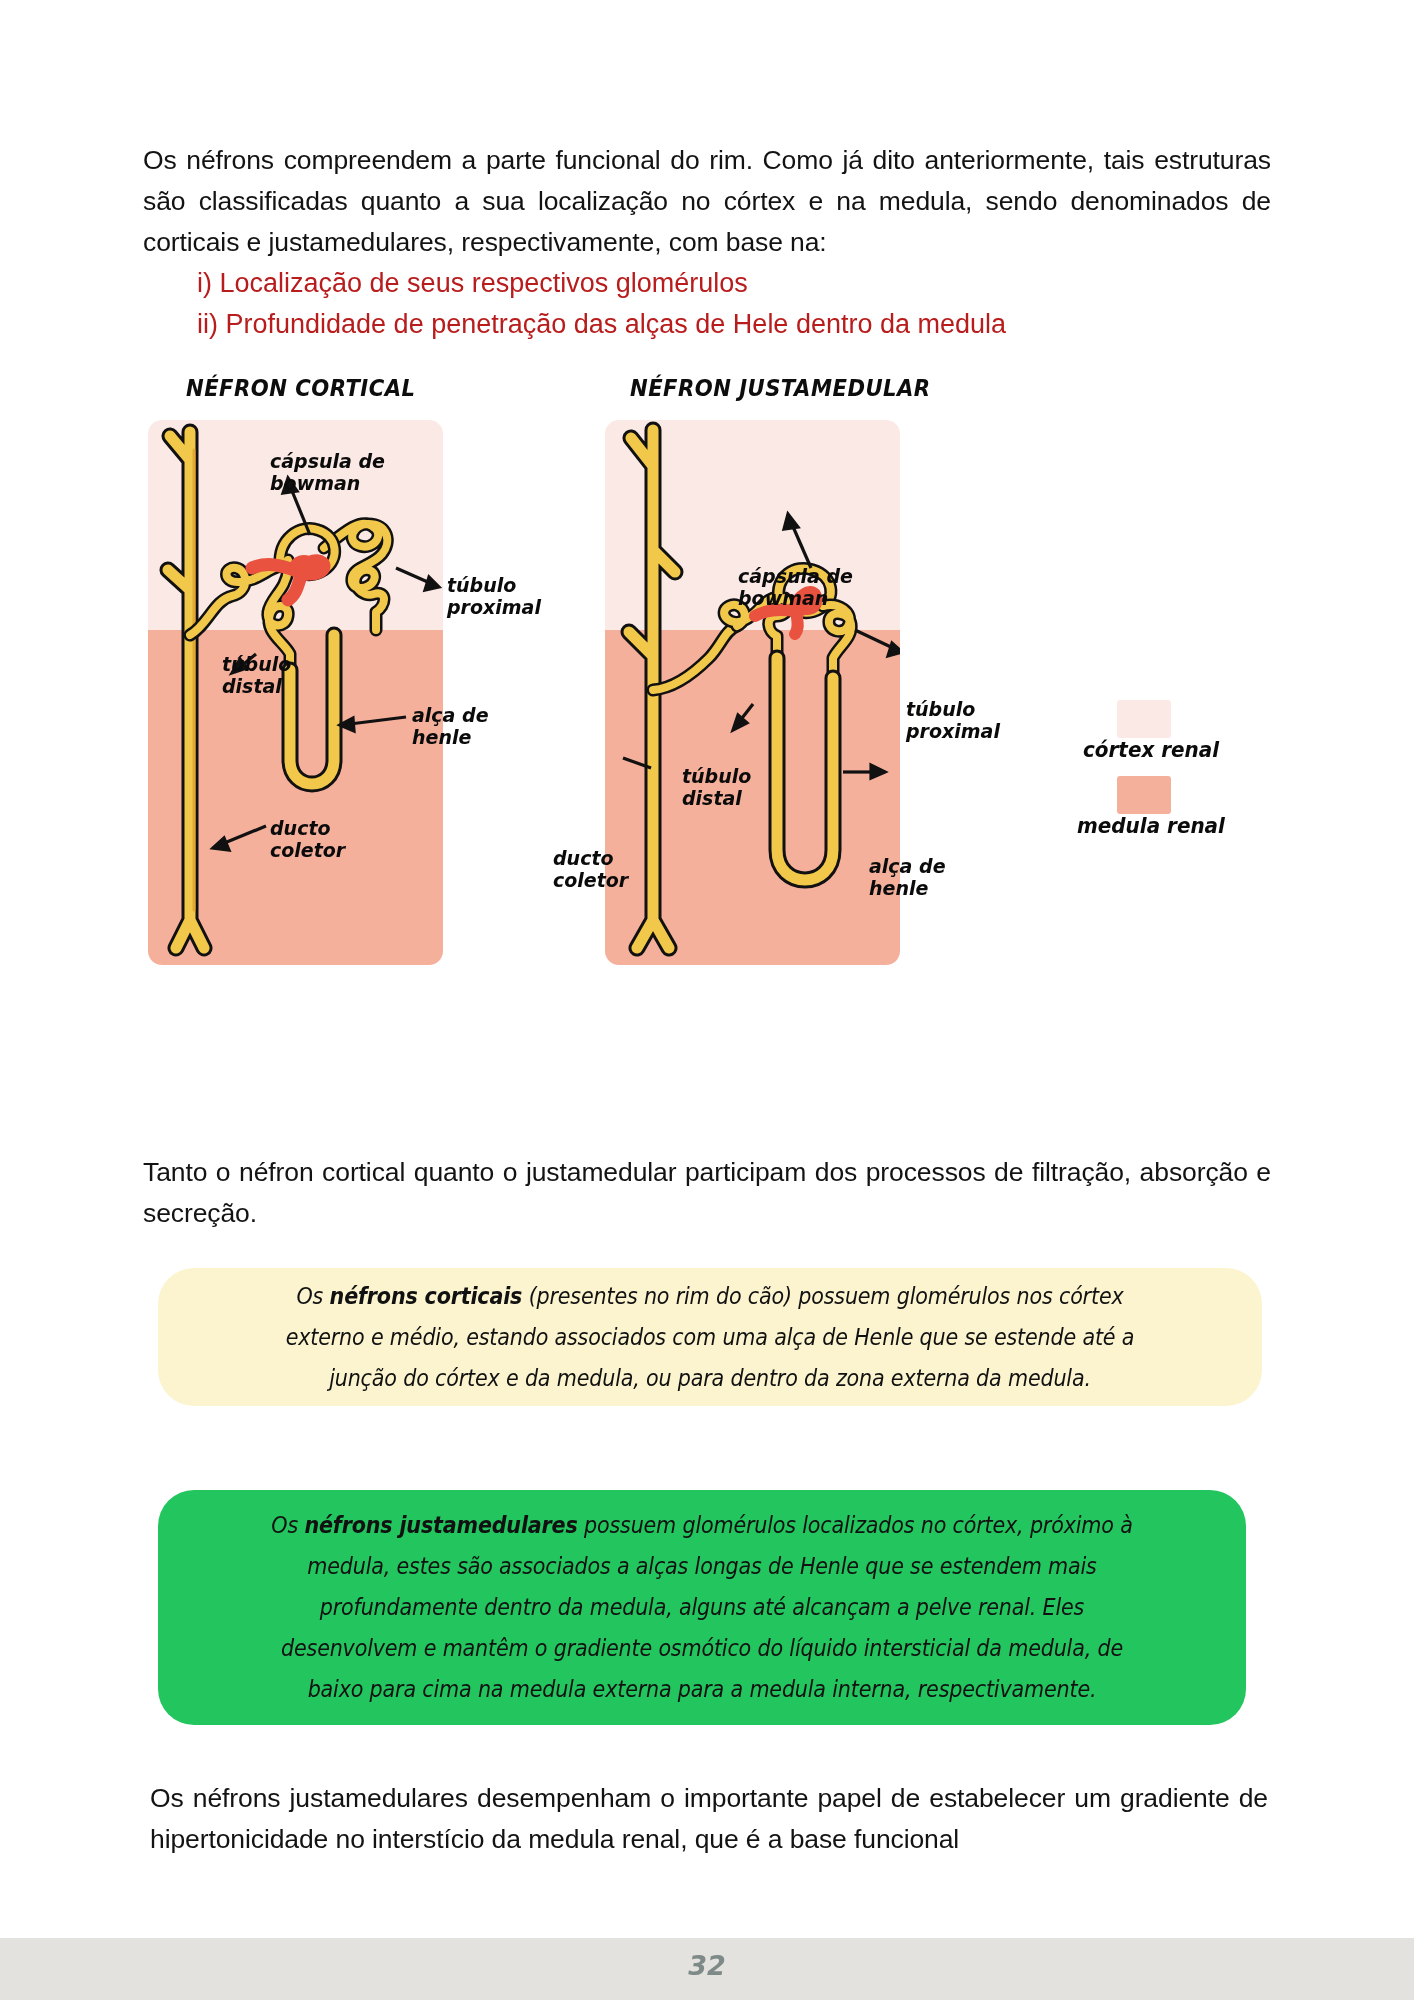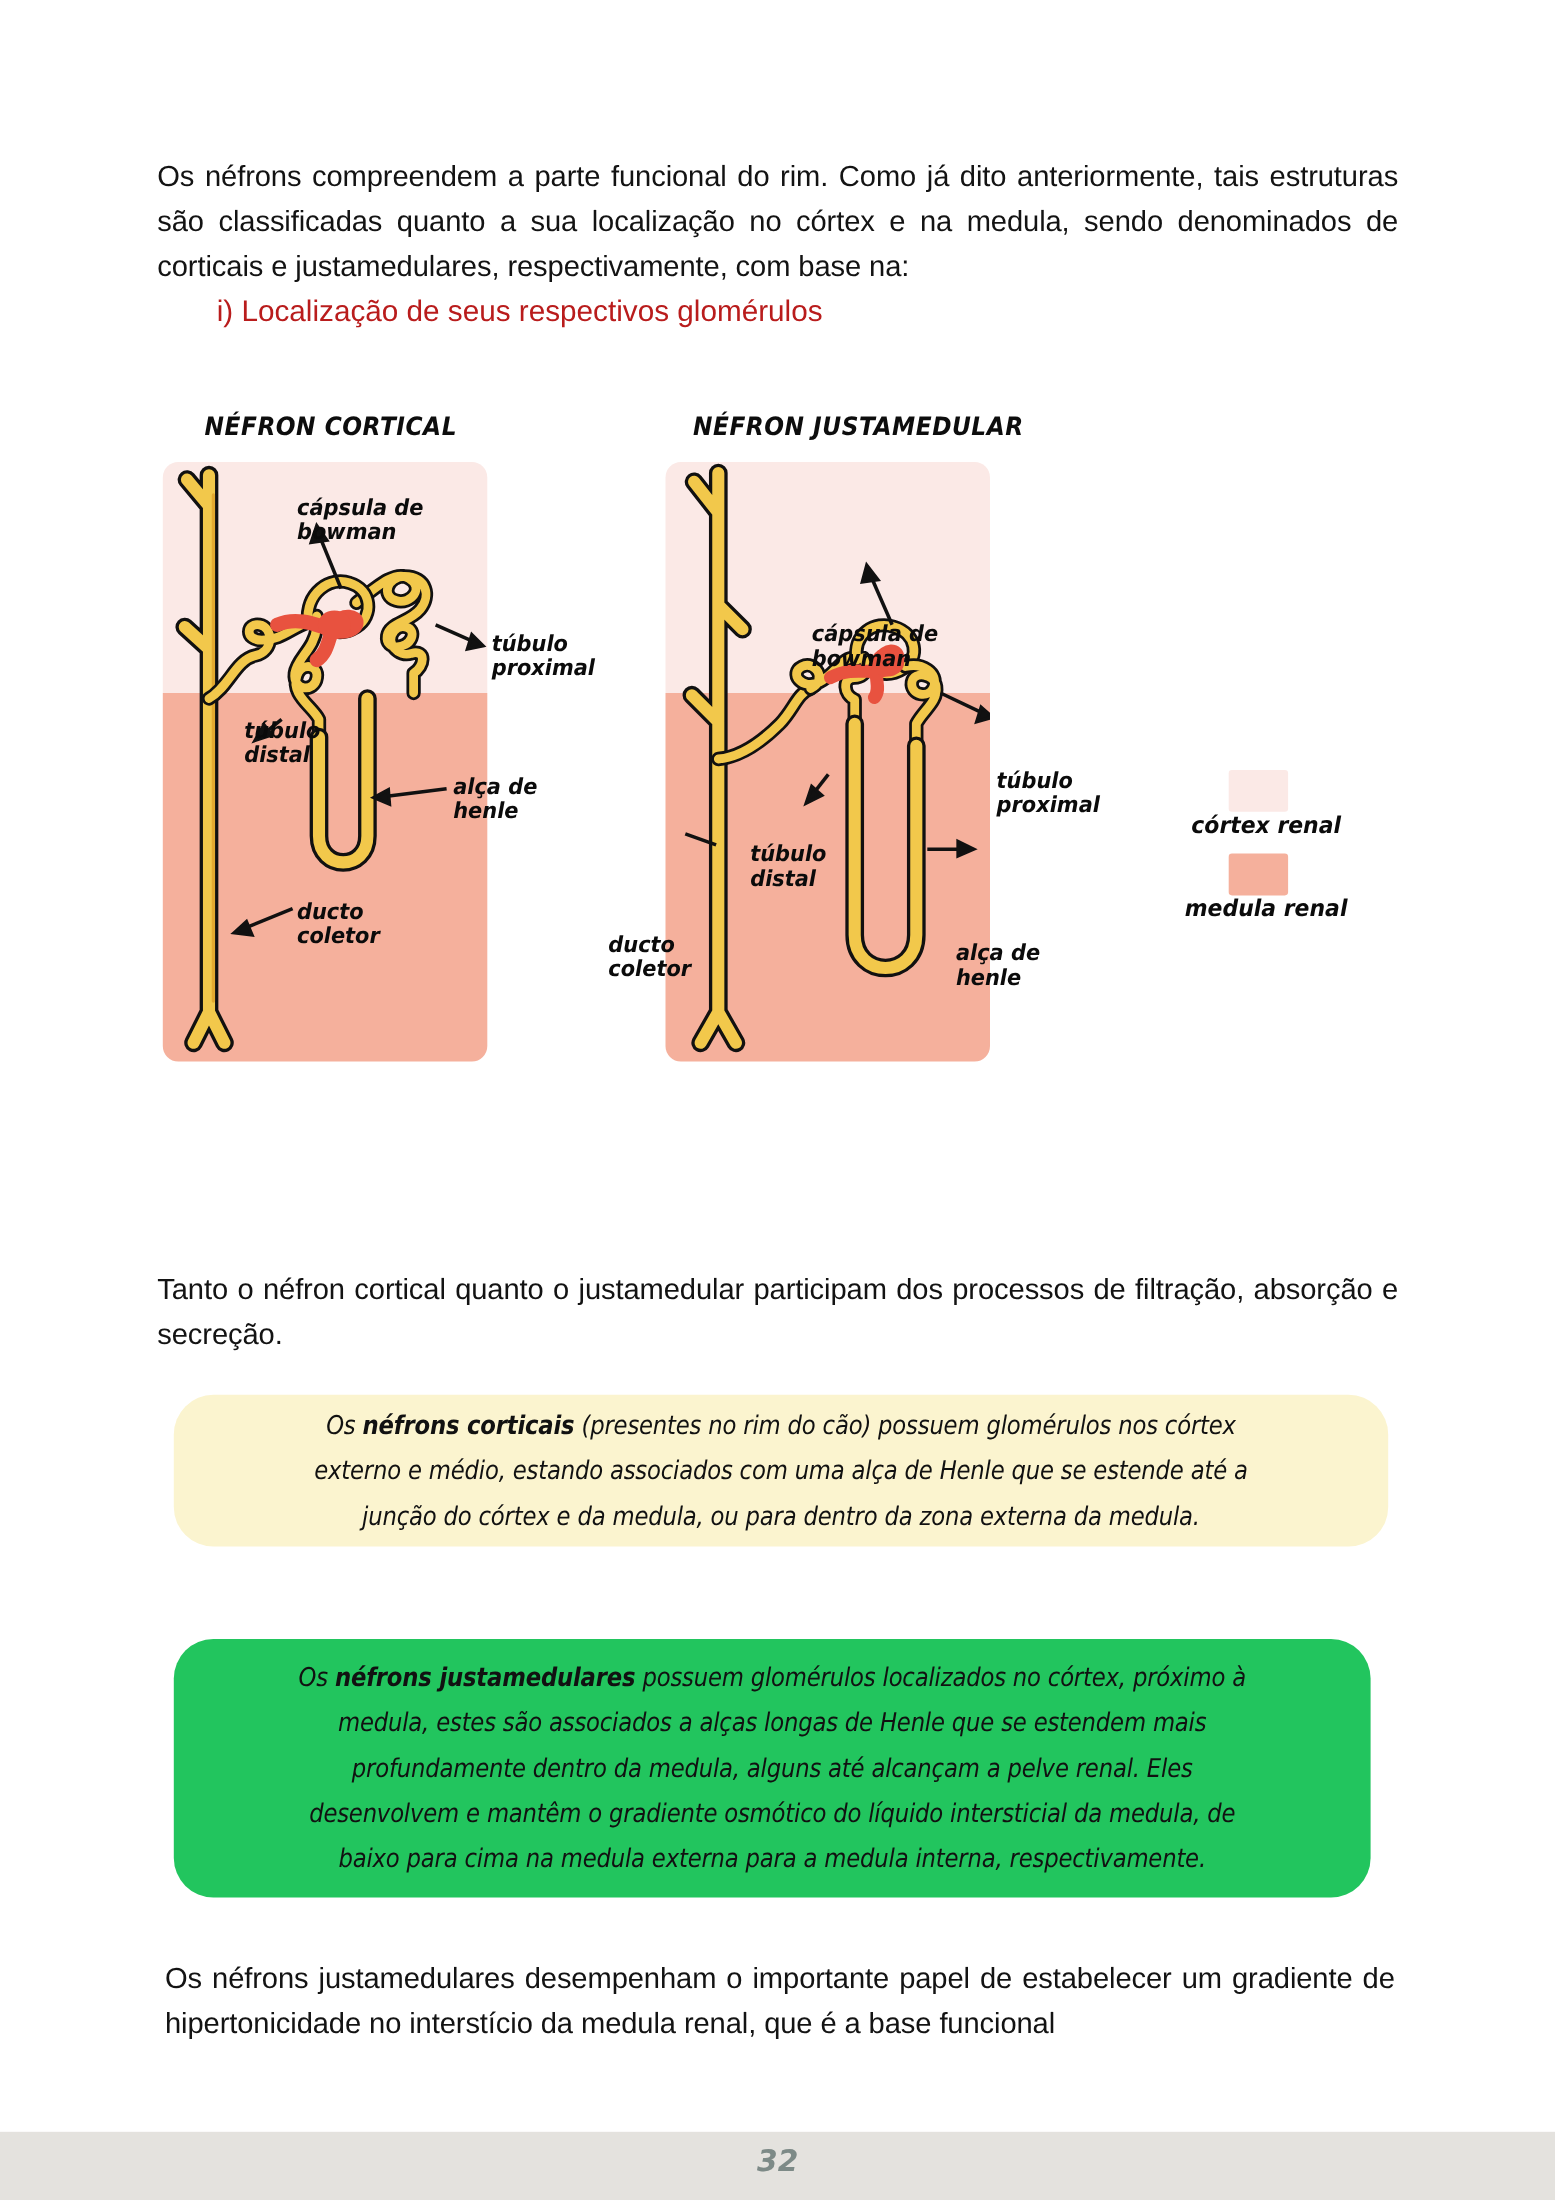--- a/index.html
+++ b/index.html
@@ -45,20 +45,21 @@
     margin-left: 54px;
   }
 
   
   .figure-wrap {
     position: absolute;
     left: 0;
     top: 365px;
     width: 1414px;
     height: 760px;
+    text-decoration: underline;
   }
 
   .fig-title {
     position: absolute;
     font-family: "DejaVu Sans", sans-serif;
     font-weight: bold;
     font-style: italic;
     font-size: 23px;
     letter-spacing: 0.5px;
     color: #0d0d0d;
@@ -226,20 +227,21 @@
   }
 </style>
 </head>
 <body>
 
 <div class="page">
 
   <div class="content">
     <div class="para">Os néfrons compreendem a parte funcional do rim. Como já dito anteriormente, tais estruturas são classificadas quanto a sua localização no córtex e na medula, sendo denominados de corticais e justamedulares, respectivamente, com base na:</div>
     <div class="list-line">i) Localização de seus respectivos glomérulos</div>
+    <div class="list-line">ii) Profundidade de penetração das alças de Hele dentro da medula</div>
   </div>
 
   <div class="figure-wrap">
 
     <div class="fig-title" id="title-cortical">NÉFRON CORTICAL</div>
     <div class="fig-title" id="title-justa">NÉFRON JUSTAMEDULAR</div>
 
     <div class="panel cortex-bg" id="panel-left-cortex"></div>
     <div class="panel medula-bg" id="panel-left-medula"></div>
 

